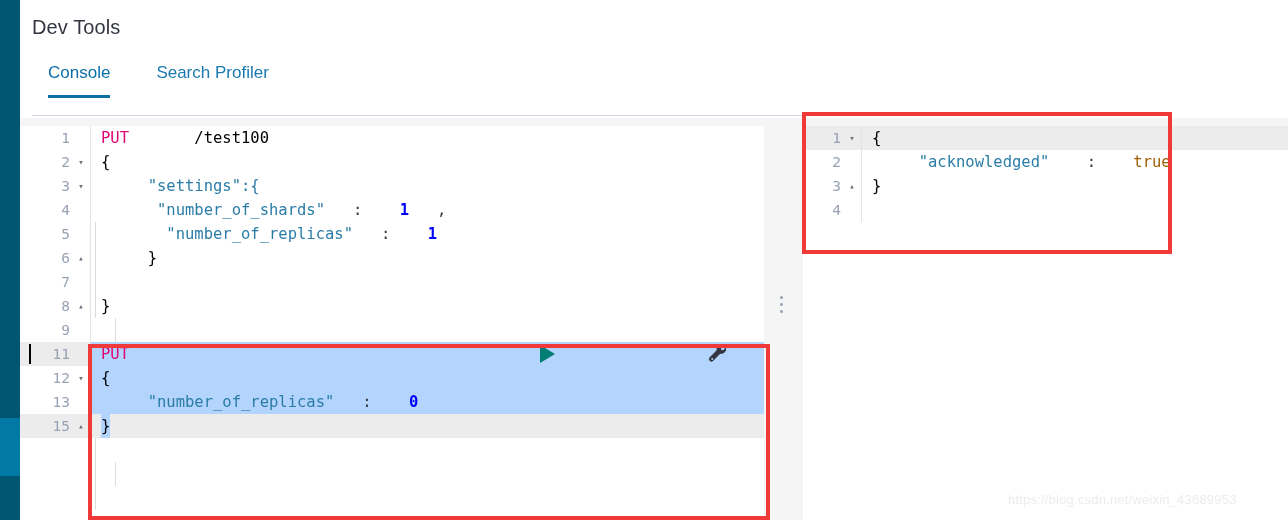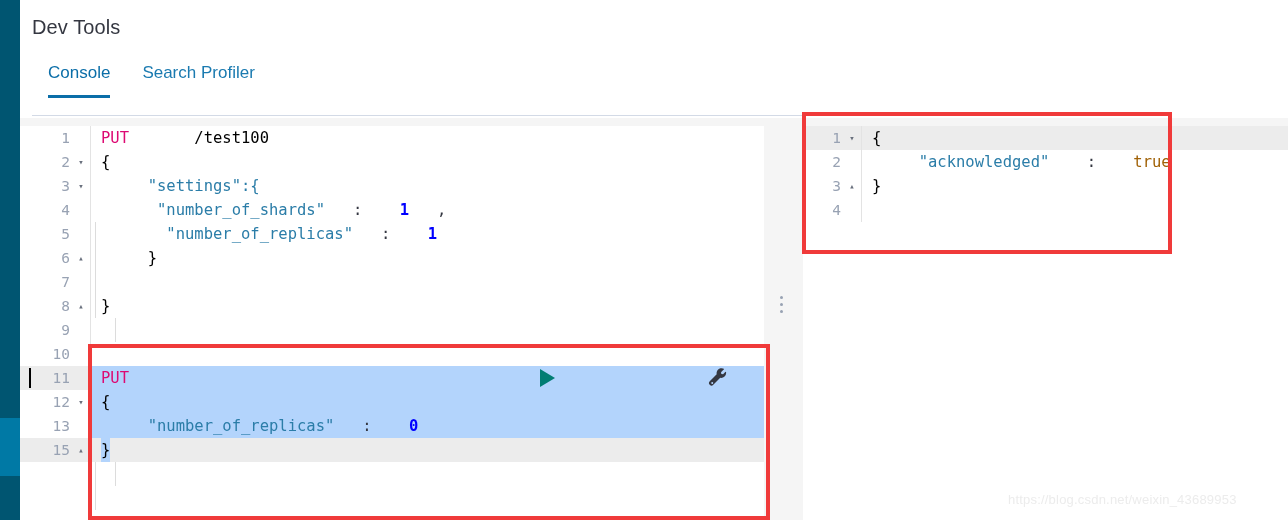--- a/index.html
+++ b/index.html
@@ -47,21 +47,21 @@
     font-size: 20px;
     color: #343741;
     letter-spacing: .1px;
   }
 
   .tabs {
     position: absolute;
     left: 12px; top: 63px;
     display: flex;
     align-items: flex-end;
-    gap: 0px;
+    gap: 14px;
   }
   .tab {
     position: relative;
     padding: 0 16px 15px 16px;
     font-size: 17px;
     color: #1a7ab0;
     cursor: pointer;
     white-space: nowrap;
   }
   .tab.active { color: #0b6ea8; }
@@ -349,26 +349,20 @@
           <div class="ctext"><span class="t-brace">}</span></div>
         </div>
 
         <div class="crow">
           <div class="gutter">9</div>
           <div class="fold"></div>
           <div class="gline"></div>
           <div class="ctext"></div>
         </div>
 
-        <div class="crow">
-          <div class="gutter">10</div>
-          <div class="fold"></div>
-          <div class="gline"></div>
-          <div class="ctext"></div>
-        </div>
 
         <div class="crow">
           <div class="gutter row-current">11</div>
           <div class="fold row-current"></div>
           <div class="gline"></div>
           <div class="ctext row-selected"><span class="caret" style="left:9px;"></span><span class="t-method">PUT</span><span> </span></div>
           <div class="req-actions">
             <div class="play-btn"></div>
             <div class="wrench-btn">
               <svg width="20" height="20" viewBox="0 0 24 24" aria-hidden="true">

